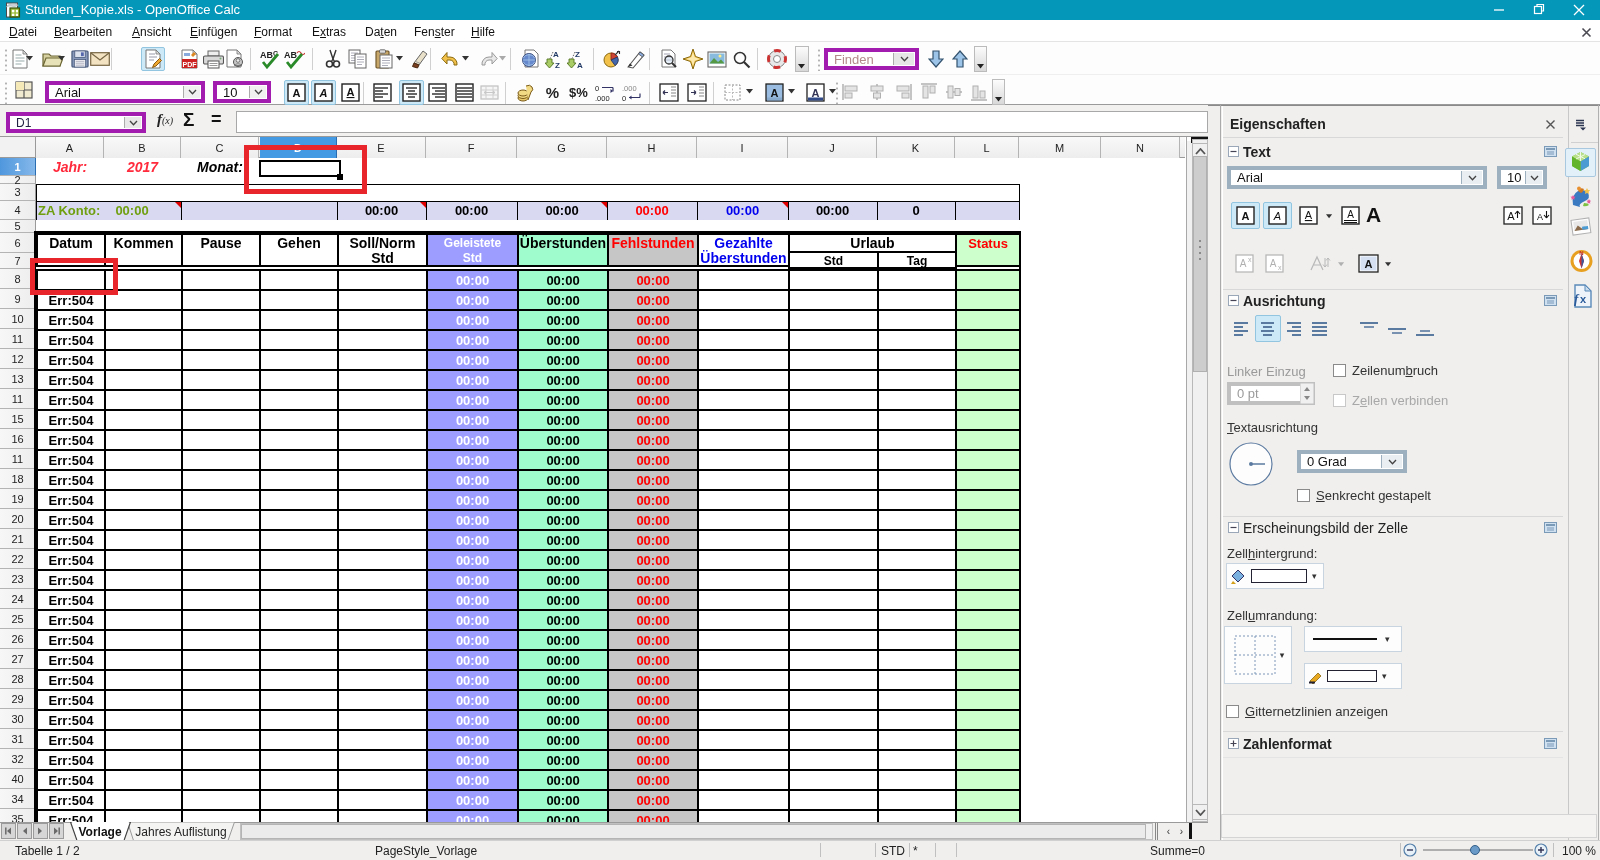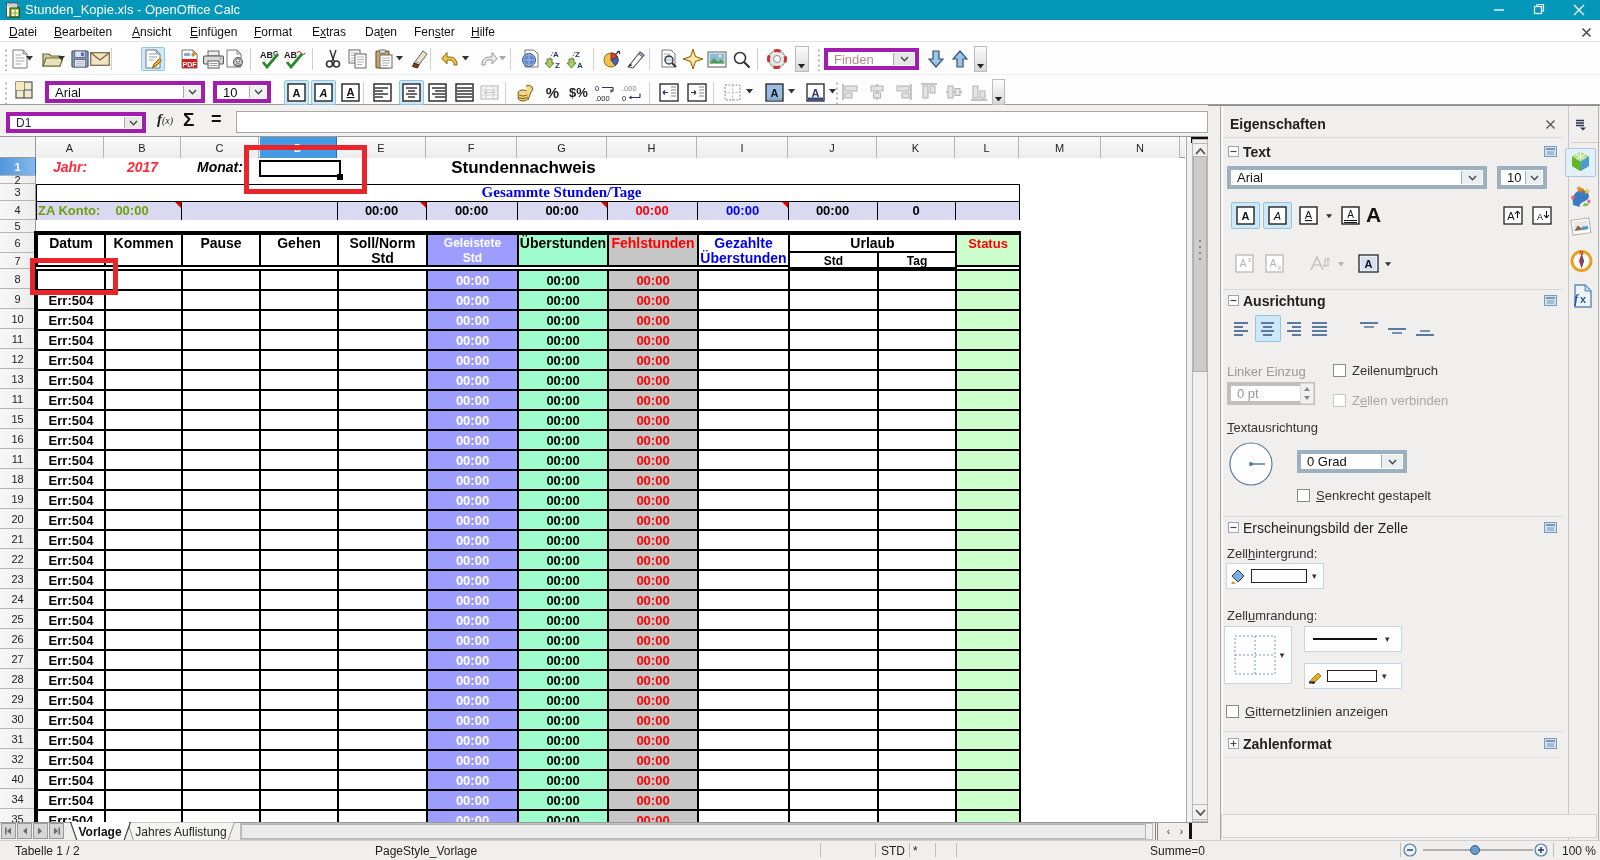--- a/index.html
+++ b/index.html
@@ -560,23 +560,21 @@
 <div class="rowhdr" style="top:632px;height:20px">40</div>
 <div class="rowhdr" style="top:652px;height:20px">34</div>
 <div class="rowhdr" style="top:672px;height:20px">35</div>
 </div>
 <div class="abs" style="left:0;top:137px;width:1208px;height:685px;overflow:hidden;pointer-events:none">
 <div class="cell" style="left:36px;top:21px;width:68px;height:18px;font-size:14px;color:#ff2a3c;font-style:italic;">Jahr:</div>
 <div class="cell" style="left:104px;top:21px;width:77px;height:18px;font-size:14px;color:#ff2a3c;font-style:italic;">2017</div>
 <div class="cell" style="left:181px;top:21px;width:78px;height:18px;font-size:14px;color:#000;font-style:italic;">Monat:</div>
 <div class="abs" style="left:259px;top:23px;width:82px;height:17px;border:2px solid #000"></div>
 <div class="abs" style="left:337px;top:37px;width:6px;height:6px;background:#000"></div>
-<div class="cell" style="left:337px;top:21px;width:373px;height:19px;font-size:17px;color:#000;">Stundennachweis</div>
 <div class="abs" style="left:36px;top:47px;width:984px;height:36px;border:1px solid #000"></div>
-<div class="cell" style="left:104px;top:47px;width:915px;height:17px;font-size:15px;color:#0000ee;font-family:'Liberation Serif',serif;">Gesammte Stunden/Tage</div>
 <div class="abs" style="left:37px;top:64px;width:982px;height:19px;background:#d9d9f2;border-top:1px solid #000"></div>
 <div class="cell" style="left:38px;top:64px;width:66px;height:19px;font-size:13px;color:#6f9f10;justify-content:flex-start;">ZA Konto:</div>
 <div class="cell" style="left:104px;top:64px;width:56px;height:19px;font-size:13px;color:#6f9f10;">00:00</div>
 <div class="abs" style="left:181px;top:64px;width:1px;height:19px;background:#000"></div>
 <div class="abs" style="left:337px;top:64px;width:1px;height:19px;background:#000"></div>
 <div class="abs" style="left:426px;top:64px;width:1px;height:19px;background:#000"></div>
 <div class="abs" style="left:517px;top:64px;width:1px;height:19px;background:#000"></div>
 <div class="abs" style="left:607px;top:64px;width:1px;height:19px;background:#000"></div>
 <div class="abs" style="left:697px;top:64px;width:1px;height:19px;background:#000"></div>
 <div class="abs" style="left:788px;top:64px;width:1px;height:19px;background:#000"></div>

